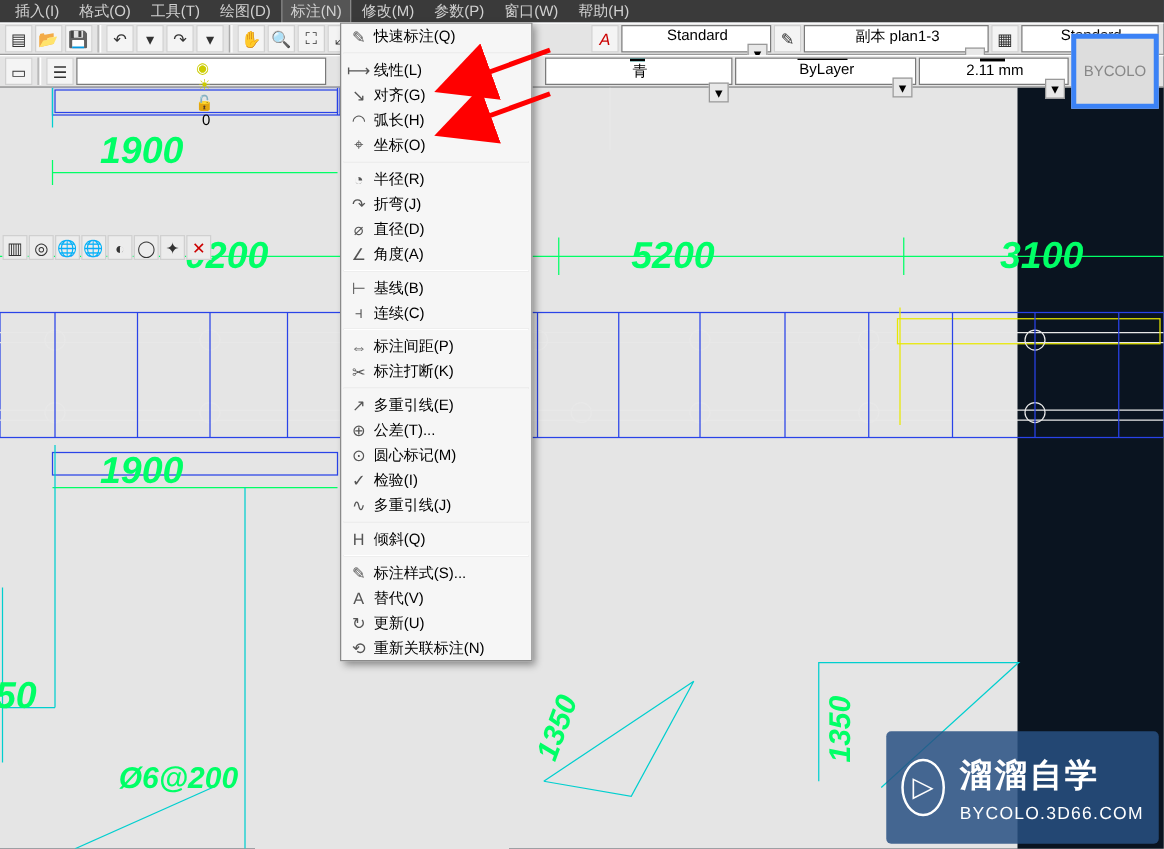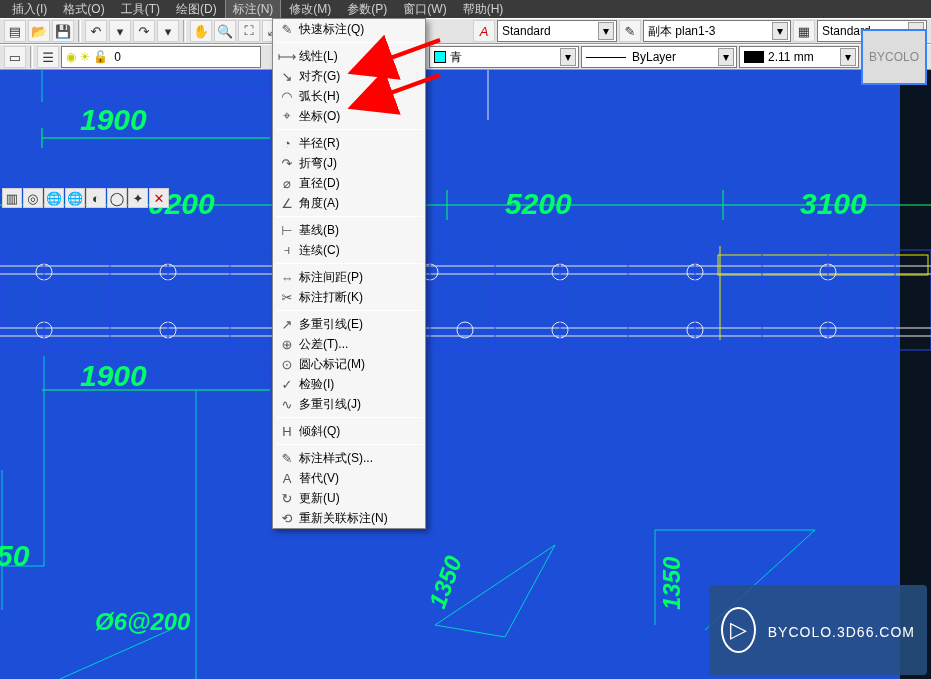--- a/index.html
+++ b/index.html
@@ -40,30 +40,30 @@
   .tool-btn {
     width: 22px; height: 22px; border: 1px solid #d0d0d0;
     background: #f4f4f4;
     display: flex; align-items: center; justify-content: center;
     font-size: 13px; color: #333;
   }
   .sep { width: 3px; height: 22px; border-left: 1px solid #aaa; border-right: 1px solid #fff; margin: 0 2px;}
   .combo {
     height: 22px; border: 1px solid #7a7a7a; background: #fff;
     display: flex; align-items: center; padding: 0 2px 0 4px;
-    font-size: 12px; color: #000;
+    font-size: 12px; color: #000; flex-direction: column;
   }
   .combo .drop { margin-left: auto; width: 16px; height: 18px; background:#e8e8e8; border:1px solid #999; display:flex;align-items:center;justify-content:center;}
   .swatch { width: 12px; height: 12px; border: 1px solid #000; margin-right: 4px; }
 
   
   .canvas {
     position: absolute;
-    left: 0; top: 70px; width: 900px; height: 609px;
-    background: #1d4ed8;
+    left: 0; top: 70px; width: 814px; height: 609px;
+    background: #e5e5e5;
   }
   .canvas svg { position: absolute; left: 0; top: 0; }
   .dim-text { font-family: "Arial", sans-serif; font-size: 30px; fill: #00ff66; font-weight: bold; font-style: italic;}
   .dim-text.sm { font-size: 24px; }
 
   
   .dropdown {
     position: absolute;
     left: 272px; top: 18px;
     width: 154px;
@@ -184,31 +184,31 @@
     <span style="margin-left:6px">0</span>
   </div>
 
   <div style="flex:1"></div>
 
   <div class="combo" style="width:150px">
     <span class="swatch" style="background:#00ffff"></span>
     <span>青</span>
     <span class="drop">▾</span>
   </div>
-  <div class="combo" style="width:156px">
+  <div class="combo" style="width:145px">
     <span style="width:40px;border-top:1px solid #000;margin-right:6px"></span>
     <span>ByLayer</span>
     <span class="drop">▾</span>
   </div>
   <div class="combo" style="width:120px">
     <span class="swatch" style="background:#000;width:20px"></span>
     <span>2.11 mm</span>
     <span class="drop">▾</span>
   </div>
-  <div style="background:#ddd;border:2px solid #3b82f6;padding:19px 6px;color:#888">BYCOLO</div>
+  <div style="background:#ddd;border:4px solid #3b82f6;padding:19px 6px;color:#888">BYCOLO</div>
 </div>
 
 <div class="canvas">
 <svg width="931" height="609">
 
   <rect x="42" y="0" width="230" height="22" class="blueline"></rect>
   <rect x="44" y="2" width="226" height="18" class="blueline"></rect>
 
   <line x1="42" y1="-10" x2="42" y2="32" class="cyanline"></line>
   <line x1="270" y1="0" x2="270" y2="22" class="blueline"></line>
@@ -414,15 +414,16 @@
       <path d="M0,0 L12,6 L0,12 Z" fill="#ff0000"></path>
     </marker>
   </defs>
   <line x1="170" y1="20" x2="115" y2="40" stroke="#ff0000" stroke-width="4" marker-end="url(#ah)"></line>
   <line x1="170" y1="55" x2="115" y2="75" stroke="#ff0000" stroke-width="4" marker-end="url(#ah)"></line>
 </svg>
 
 <div class="watermark">
   <div class="logo">▷</div>
   <div>
+    <div class="txt1">溜溜自学</div>
     <div class="txt2">BYCOLO.3D66.COM</div>
   </div>
 </div>
 
 </body></html>

